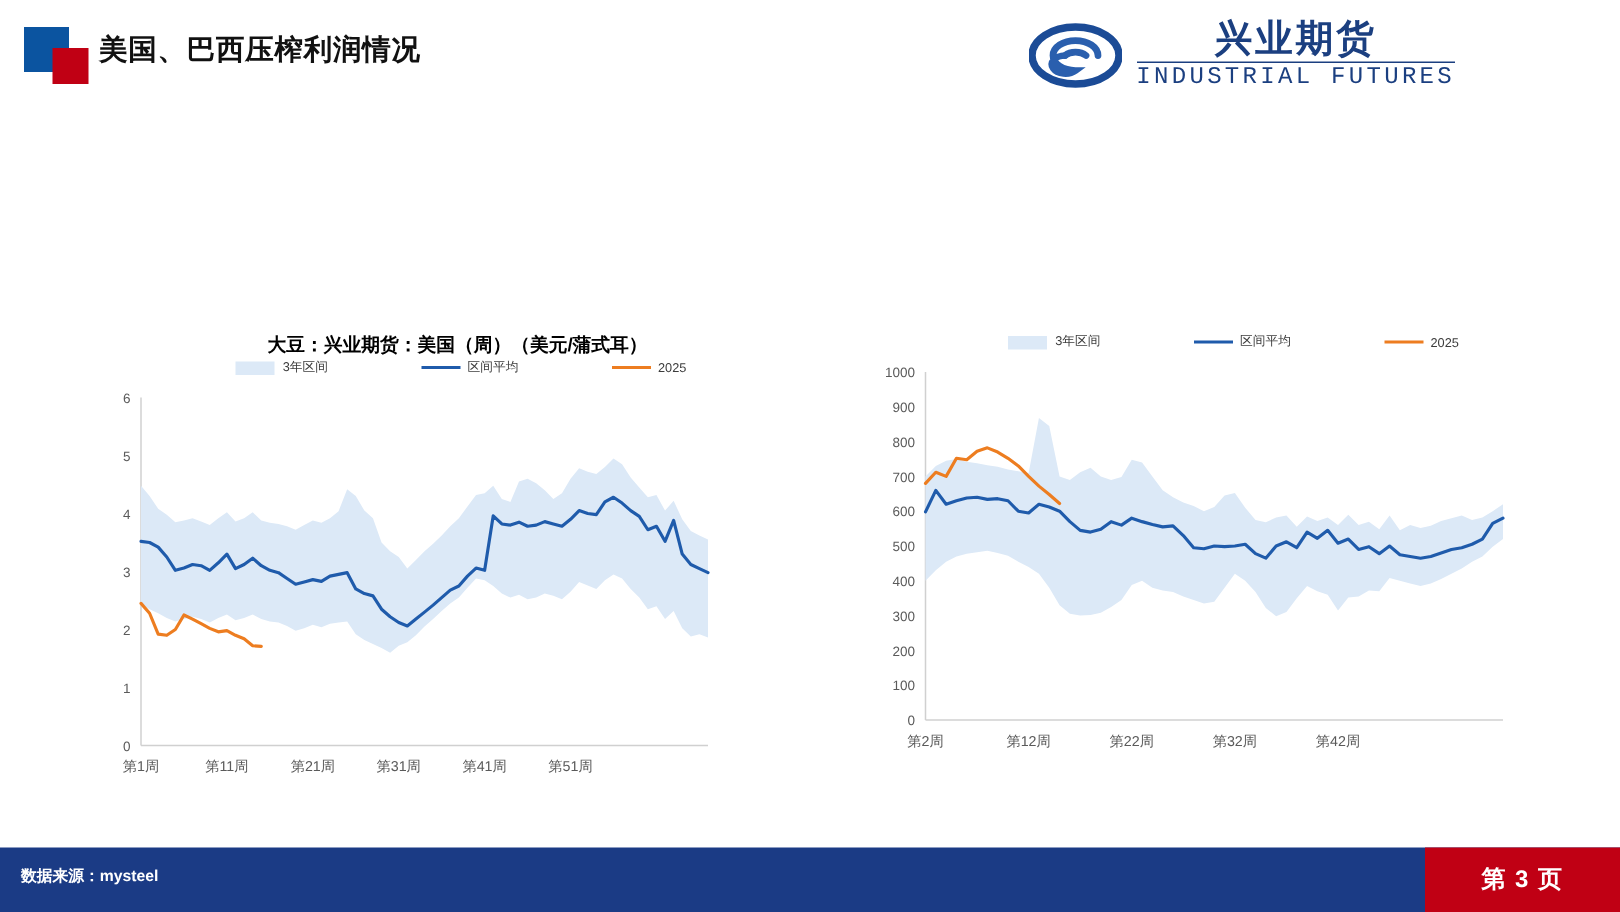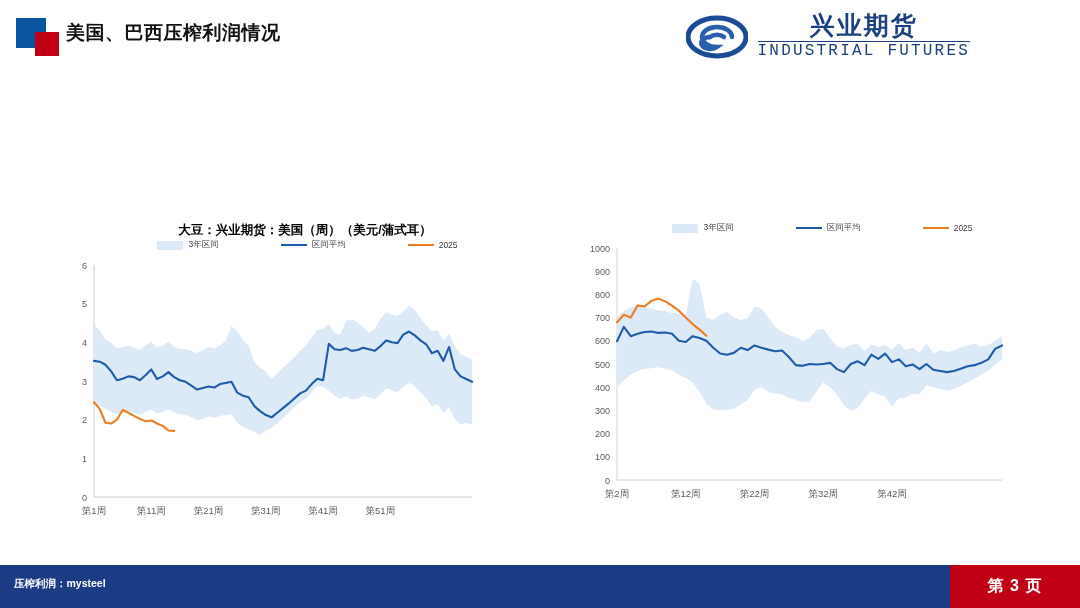--- a/index.html
+++ b/index.html
@@ -265,15 +265,15 @@
         <text x="52" y="255" text-anchor="middle" font-size="9.5" class="axis-lbl">第2周</text>
         <text x="120.75" y="255" text-anchor="middle" font-size="9.5" class="axis-lbl">第12周</text>
         <text x="189.5" y="255" text-anchor="middle" font-size="9.5" class="axis-lbl">第22周</text>
         <text x="258.25" y="255" text-anchor="middle" font-size="9.5" class="axis-lbl">第32周</text>
         <text x="327" y="255" text-anchor="middle" font-size="9.5" class="axis-lbl">第42周</text>
       </svg>
   </div>
 </div>
 
 <div class="footer-bar"></div>
-<div class="footer-source">压榨利润：mysteel</div>
+<div class="footer-source">数据来源：mysteel</div>
 <div class="page-block"></div>
 <div class="page-num">第 3 页</div>
 
 </body></html>

